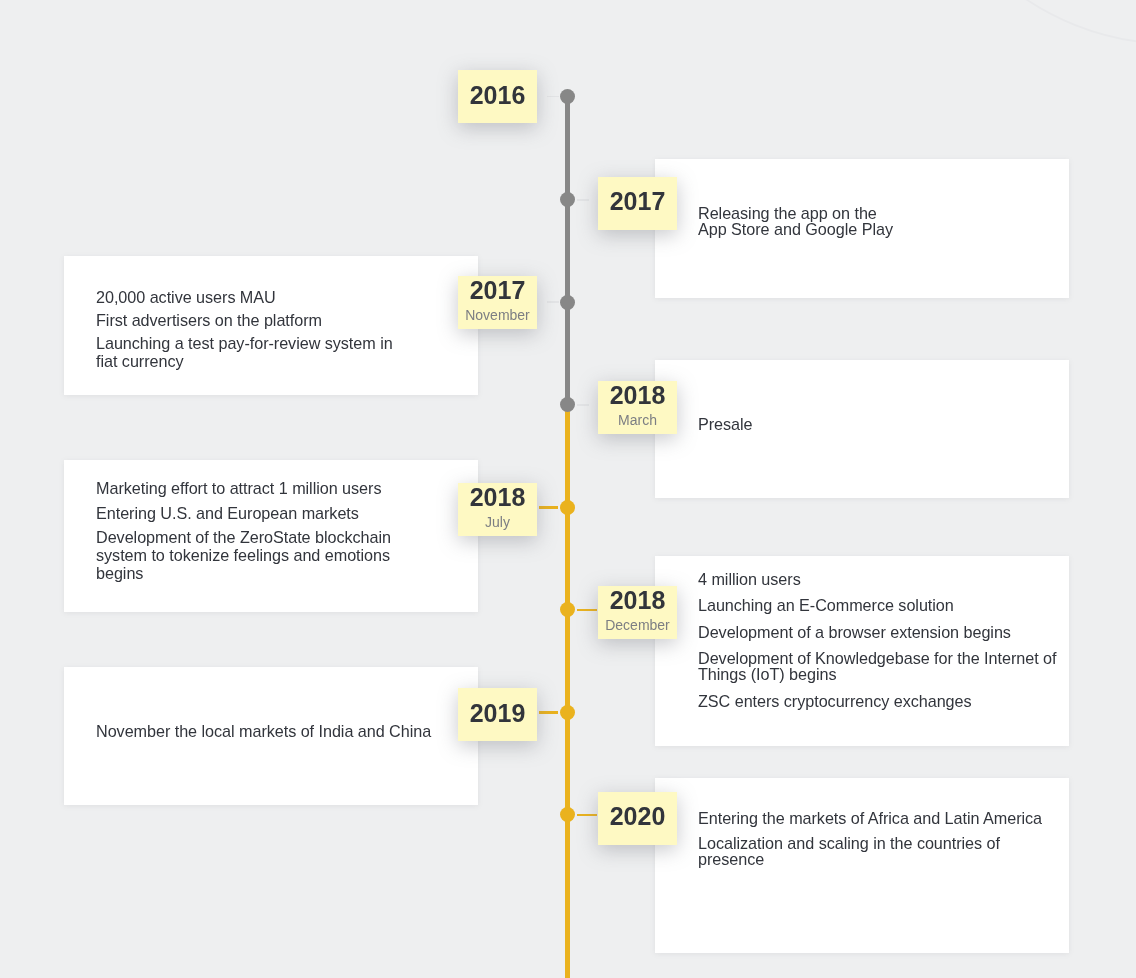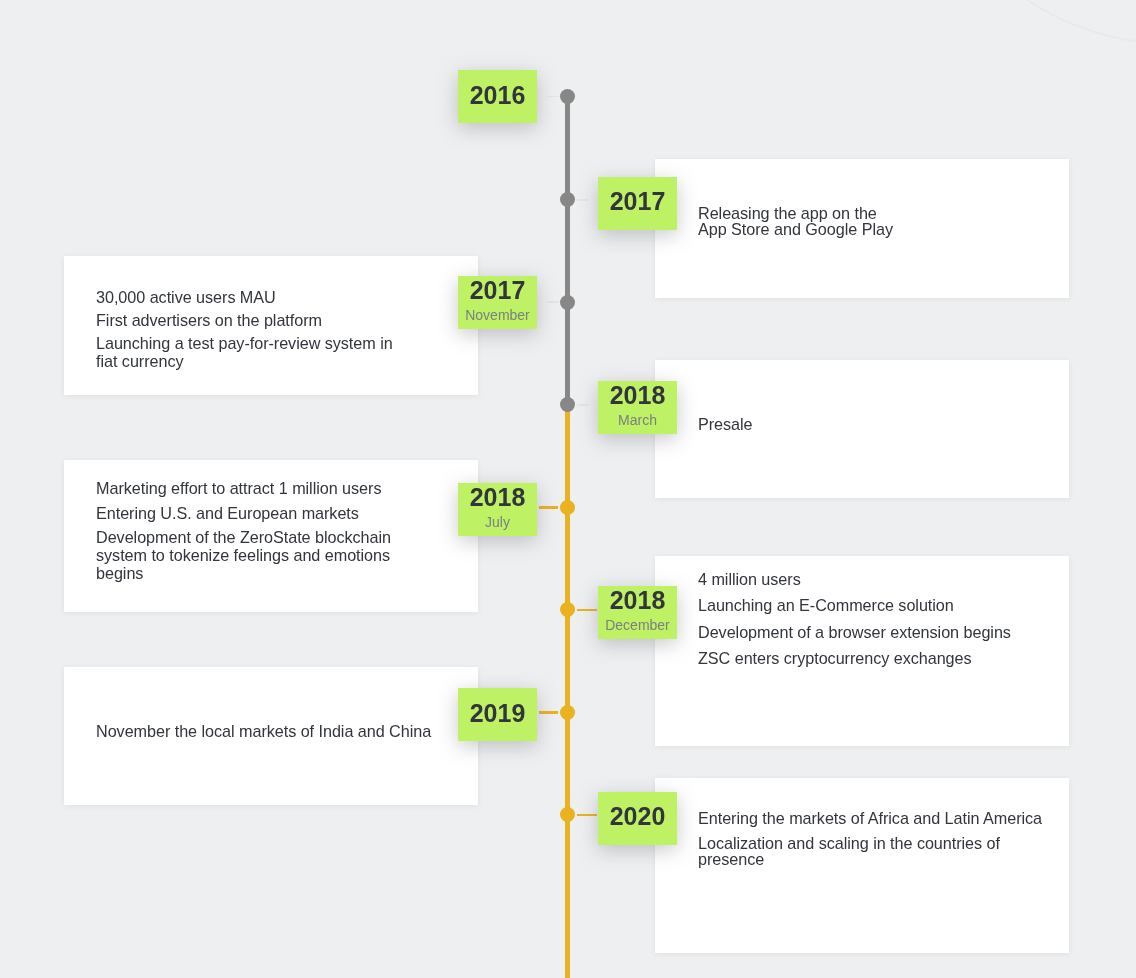--- a/index.html
+++ b/index.html
@@ -34,21 +34,21 @@
   .card.right .body { left:43px; width:370px; }
   .p {
     color:#32353c; font-size:16.2px; line-height:18px;
     margin:0 0 6px 0;
     letter-spacing:-0.05px;
     white-space:pre;
   }
   .card.right .p { line-height:16px; margin:0 0 11px 0; }
 
   .badge {
-    position:absolute; width:79px; height:53px; background:#bef264;
+    position:absolute; width:79px; height:53px; background:#fef9c3;
     box-shadow: 0 5px 20px rgba(110,112,122,0.38);
     text-align:center; box-sizing:border-box;
   }
   .badge .yr { display:block; font-size:25px; font-weight:bold; color:#32353b; line-height:25px; }
   .badge .mo { display:block; font-size:14px; color:#7c7e83; line-height:16px; }
   .badge.withMonth .yr { padding-top:2px; }
   .badge.withMonth .mo { padding-top:4px; }
   .badge.noMonth { display:flex; align-items:center; justify-content:center; }
   .badge.noMonth .yr { position:relative; top:-1.5px; }
 </style>
@@ -77,21 +77,21 @@
     </div>
   </div>
   <div class="conn gray" style="left:577.2px;top:199.30px;width:12px;"></div>
   <div class="badge noMonth" style="left:598px;top:176.8px;">
     <span class="yr">2017</span>
   </div>
   <div class="node gray" style="top:192.4px;"></div>
 
   <div class="card left" style="left:64px;top:256px;height:139px;">
     <div class="body" style="top:32px;">
-      <div class="p" style="line-height:18px;margin-bottom:5px;">30,000 active users MAU</div>
+      <div class="p" style="line-height:18px;margin-bottom:5px;">20,000 active users MAU</div>
       <div class="p" style="line-height:18px;margin-bottom:5px;">First advertisers on the platform</div>
       <div class="p" style="line-height:18px;margin-bottom:5px;">Launching a test pay-for-review system in
 fiat currency</div>
     </div>
   </div>
   <div class="conn gray" style="left:546.5px;top:301.40px;width:12px;"></div>
   <div class="badge withMonth" style="left:458px;top:275.5px;">
     <span class="yr">2017</span>
     <span class="mo">November</span>
   </div>
@@ -123,20 +123,22 @@
     <span class="yr">2018</span>
     <span class="mo">July</span>
   </div>
   <div class="node gold" style="top:499.8px;"></div>
 
   <div class="card right" style="left:655px;top:556px;height:190px;">
     <div class="body" style="top:15px;">
       <div class="p" style="line-height:16px;margin-bottom:10.4px;">4 million users</div>
       <div class="p" style="line-height:16px;margin-bottom:10.4px;">Launching an E-Commerce solution</div>
       <div class="p" style="line-height:16px;margin-bottom:10.4px;">Development of a browser extension begins</div>
+      <div class="p" style="line-height:16px;margin-bottom:10.4px;">Development of Knowledgebase for the Internet of
+Things (IoT) begins</div>
       <div class="p" style="line-height:16px;margin-bottom:10.4px;">ZSC enters cryptocurrency exchanges</div>
     </div>
   </div>
   <div class="conn gold" style="left:577.2px;top:608.7px;width:19.4px;"></div>
   <div class="badge withMonth" style="left:598px;top:585.6px;">
     <span class="yr">2018</span>
     <span class="mo">December</span>
   </div>
   <div class="node gold" style="top:602.4px;"></div>
 

